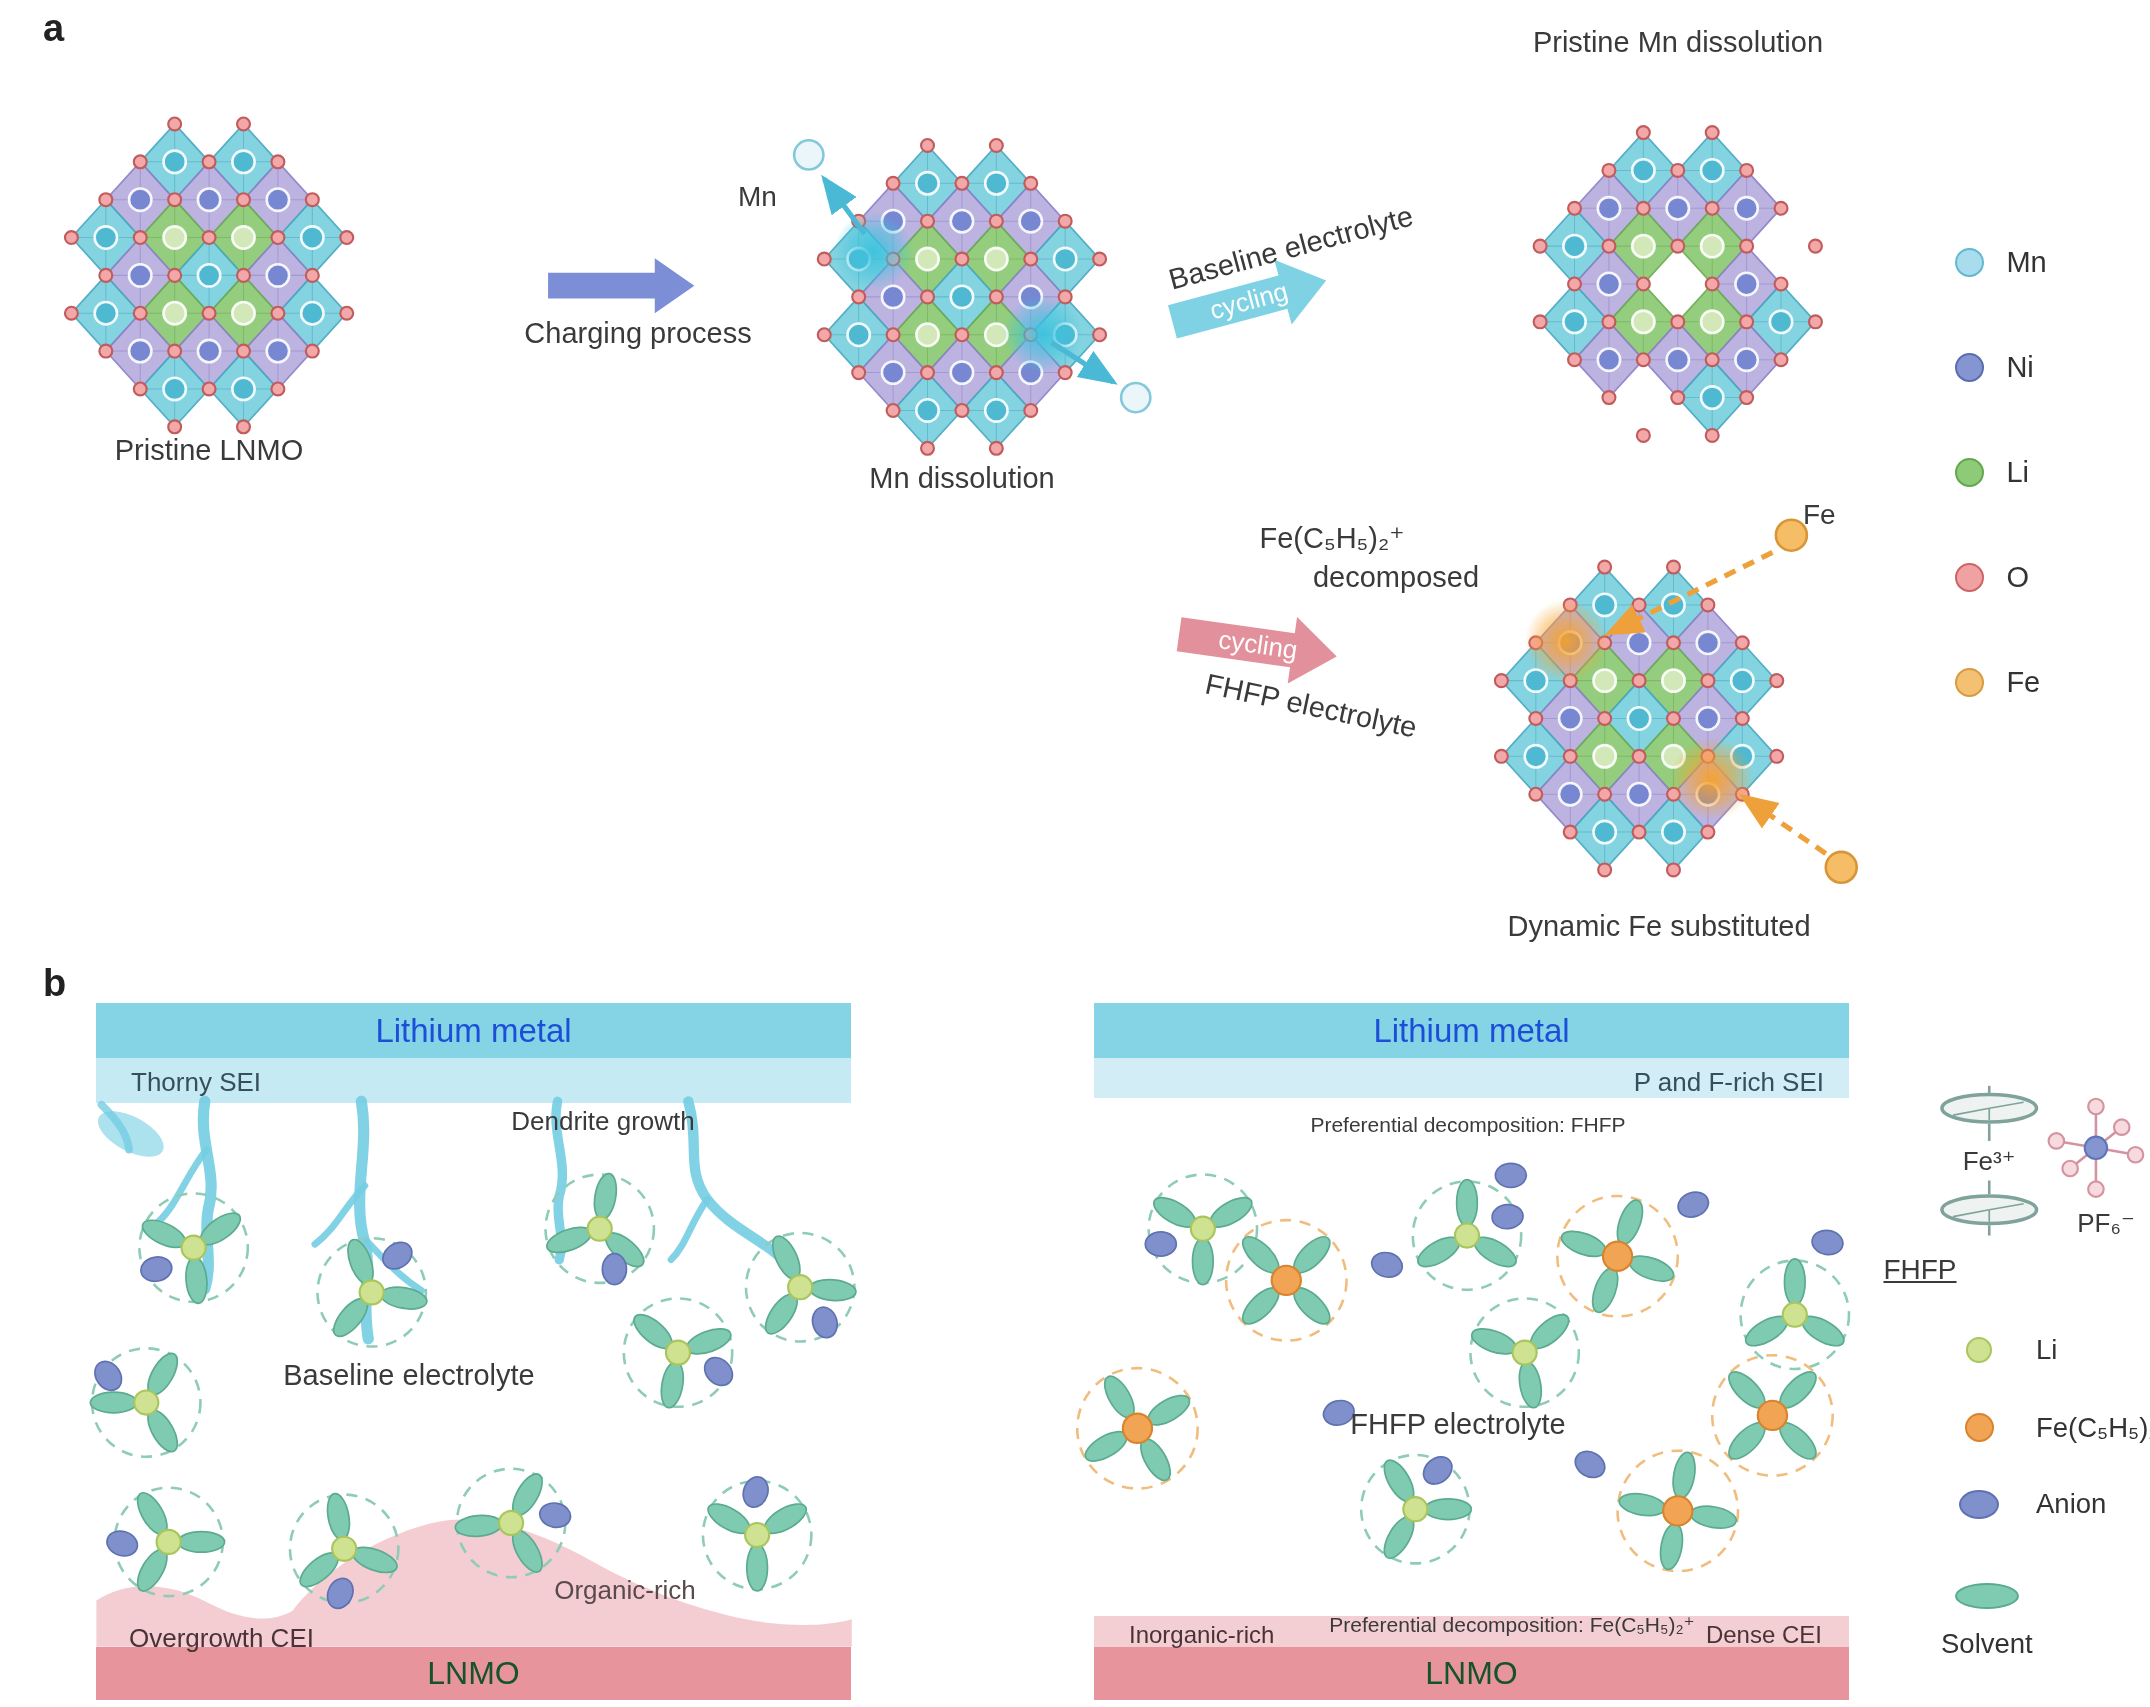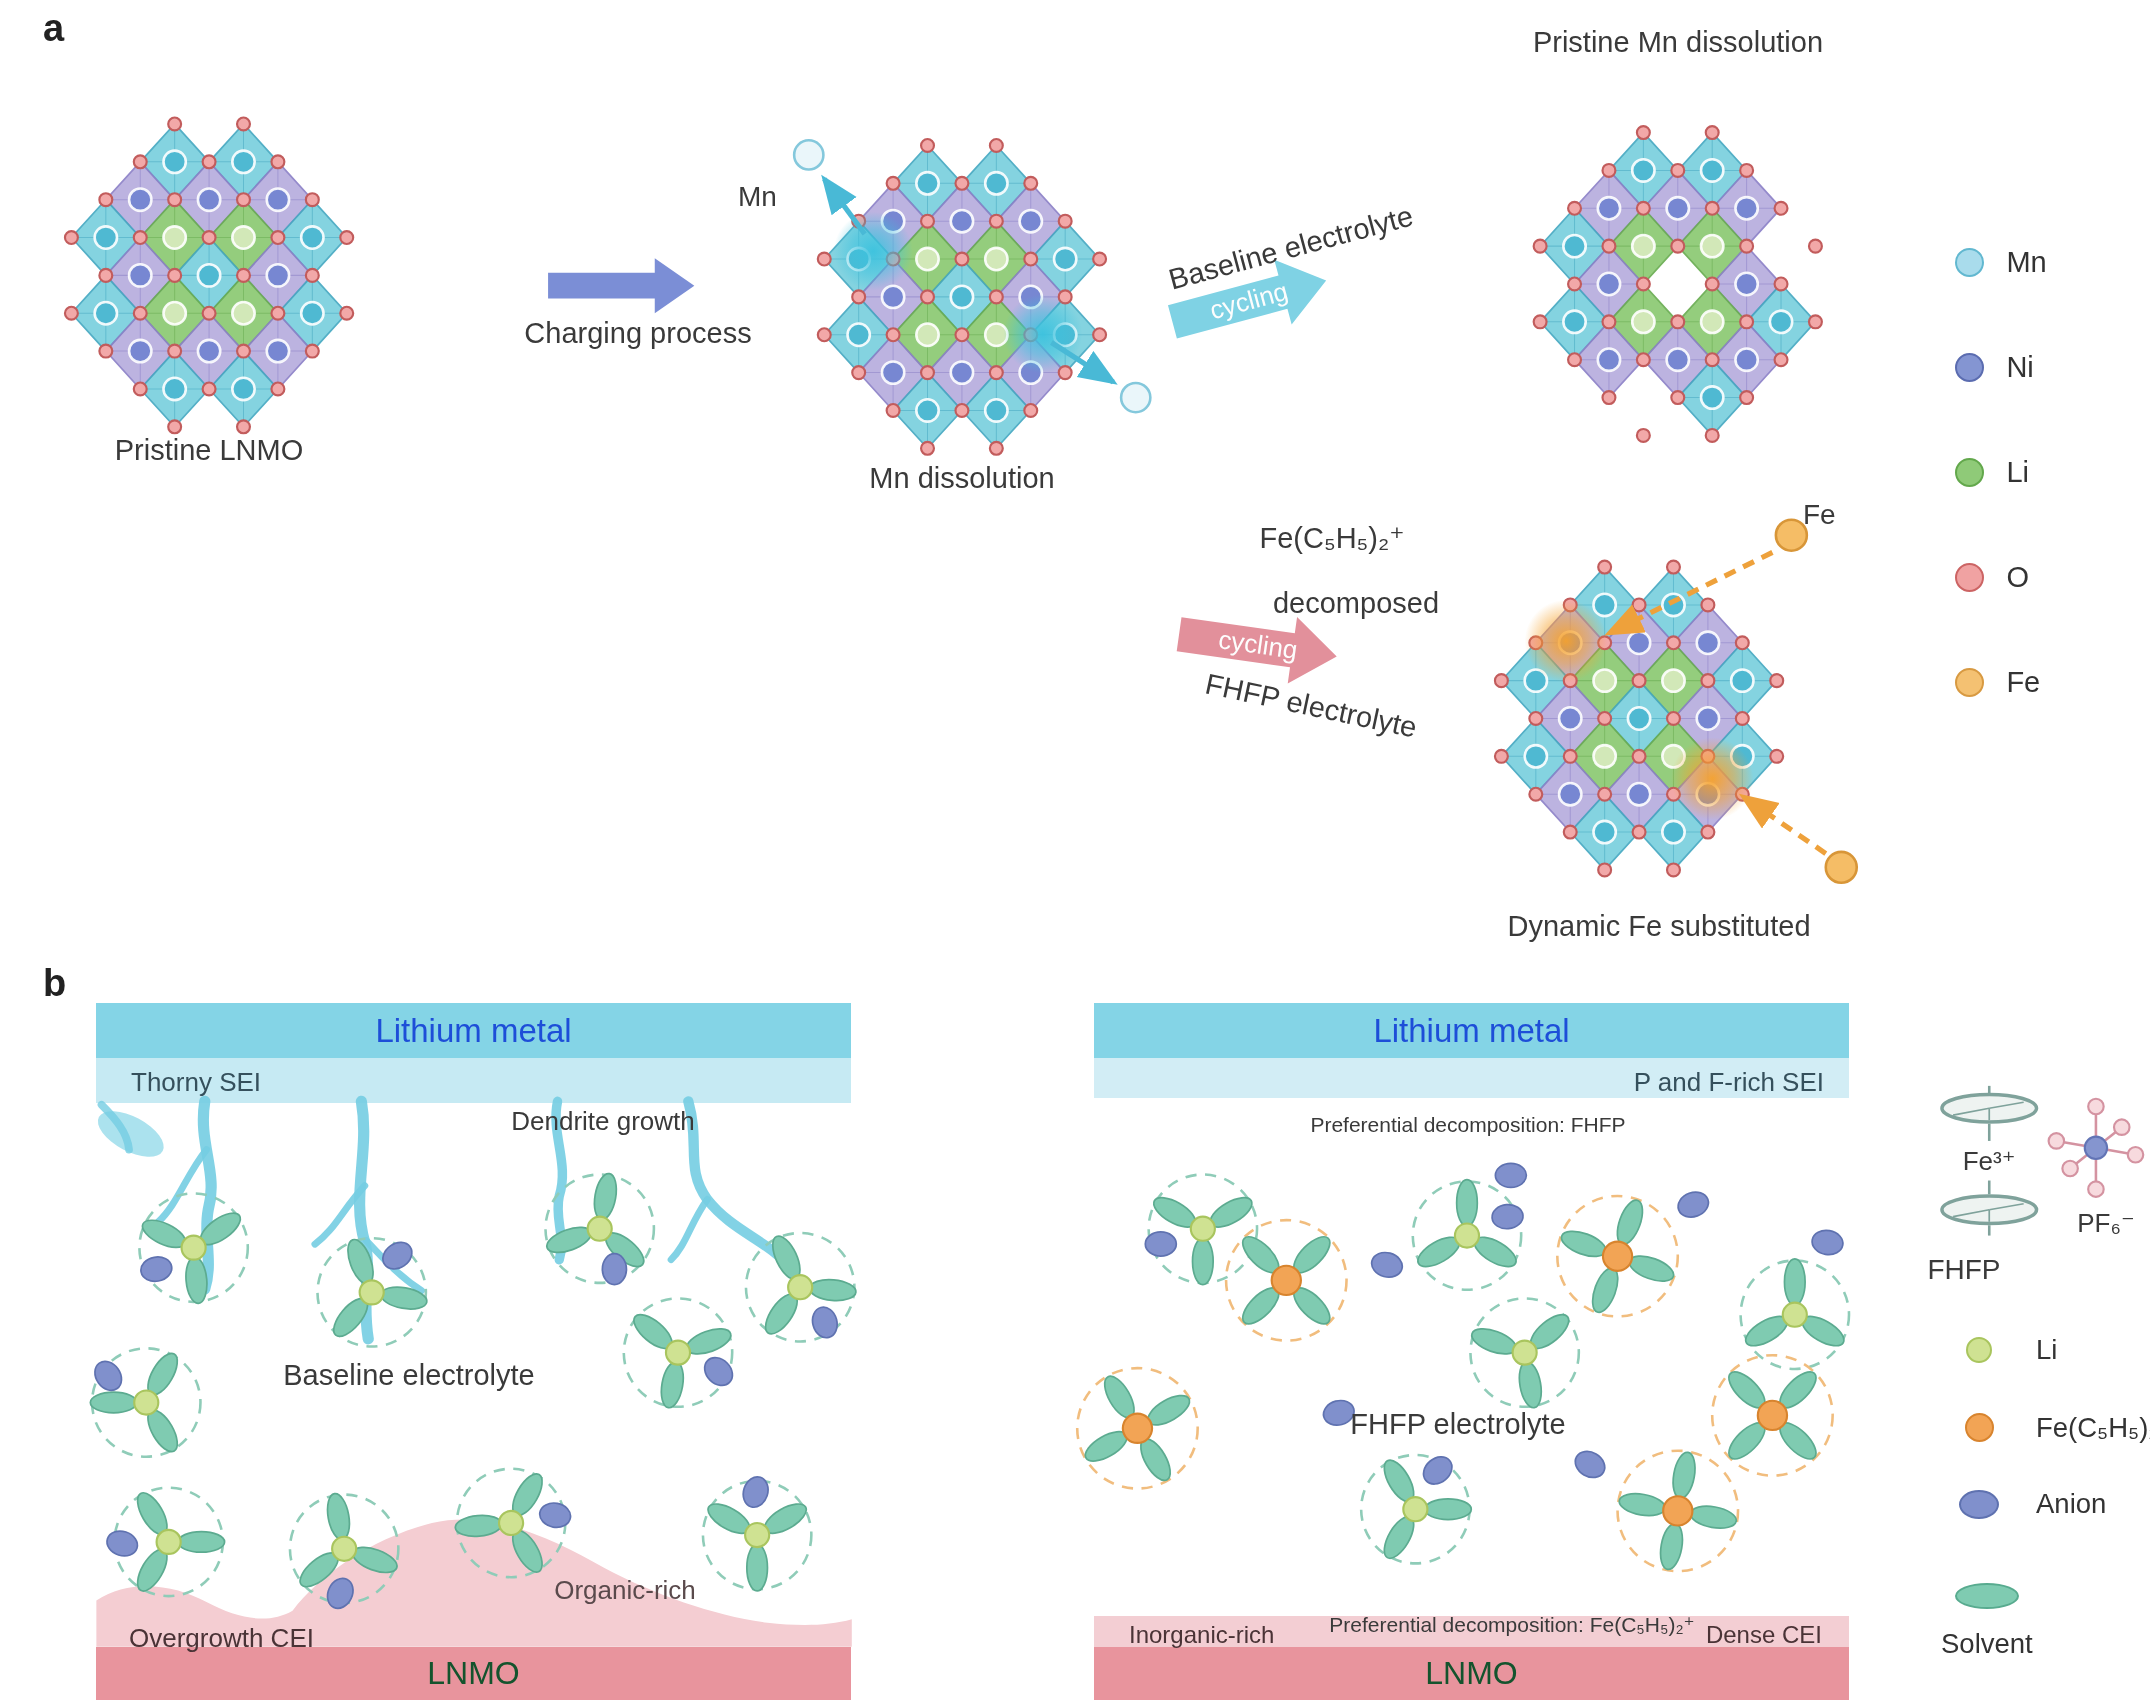--- a/index.html
+++ b/index.html
@@ -893,21 +893,21 @@
     </svg>
 
   <div class="lab bold" style="left:43px;top:6.9px;">a</div>
   <div class="lab cc" style="left:209px;top:434px;">Pristine LNMO</div>
   <div class="lab cc" style="left:638px;top:317px;">Charging process</div>
   <div class="lab cc" style="left:962px;top:434px;margin-top:28px;">Mn dissolution</div>
   <div class="lab f33" style="left:738px;top:181px;">Mn</div>
   <div class="lab rotccw" style="left:1291px;top:248px;">Baseline electrolyte</div>
   <div class="lab wtxt rotccw" style="left:1249px;top:301px;">cycling</div>
   <div class="lab cc" style="left:1332px;top:521px;">Fe(C₅H₅)₂⁺</div>
-  <div class="lab cc" style="left:1356px;top:561px;margin-top:26px;">decomposed</div>
+  <div class="lab cc" style="left:1396px;top:561px;">decomposed</div>
   <div class="lab wtxt rotcw8" style="left:1258px;top:645px;">cycling</div>
   <div class="lab rotcw12" style="left:1311px;top:706px;">FHFP electrolyte</div>
   <div class="lab cc" style="left:1678px;top:26px;">Pristine Mn dissolution</div>
   <div class="lab cc" style="left:1659px;top:910px;">Dynamic Fe substituted</div>
   <div class="lab f33" style="left:1803px;top:499px;">Fe</div>
 
   <div class="legendA">
     <div class="legA-row">
       <span class="legA-dot" style="background: rgb(169, 220, 236); border-color: rgb(98, 184, 208);"></span>
       <span class="legA-label">Mn</span>
@@ -939,21 +939,21 @@
 
   <div class="lab rr f30" style="left:1824px;top:1067px;color:#35505c;">P and F-rich SEI</div>
   <div class="lab cc f32" style="left:1468px;top:1113px;">Preferential decomposition: FHFP</div>
   <div class="lab cc" style="left:1458px;top:1408px;">FHFP electrolyte</div>
   <div class="lab cc f32" style="left:1512px;top:1581px;margin-top:32px;">Preferential decomposition: Fe(C₅H₅)₂⁺</div>
   <div class="lab f28" style="left:1129px;top:1621px;color:#4a3336;">Inorganic-rich</div>
   <div class="lab rr f28" style="left:1822px;top:1621px;color:#4a3336;">Dense CEI</div>
 
   <div class="lab cc f30" style="left:1989px;top:1146px;">Fe³⁺</div>
   <div class="lab cc f30" style="left:2106px;top:1208px;">PF₆⁻</div>
-  <div class="lab cc f33" style="left:1964px;top:1254px;">FHFP</div>
+  <div class="lab cc f33" style="left:1920px;top:1254px;text-decoration:underline;">FHFP</div>
 
   <div class="legB-row" style="top:1334px;">
     <span class="legB-swatch">
         <span class="sw-li" style="background: rgb(207, 226, 146); border-color: rgb(169, 197, 94);"></span>
       </span>
     <span class="legB-label">Li</span>
   </div>
   <div class="legB-row" style="top:1411px;">
     <span class="legB-swatch">
         <span class="sw-fe" style="background: rgb(242, 164, 85); border-color: rgb(216, 132, 46);"></span>

